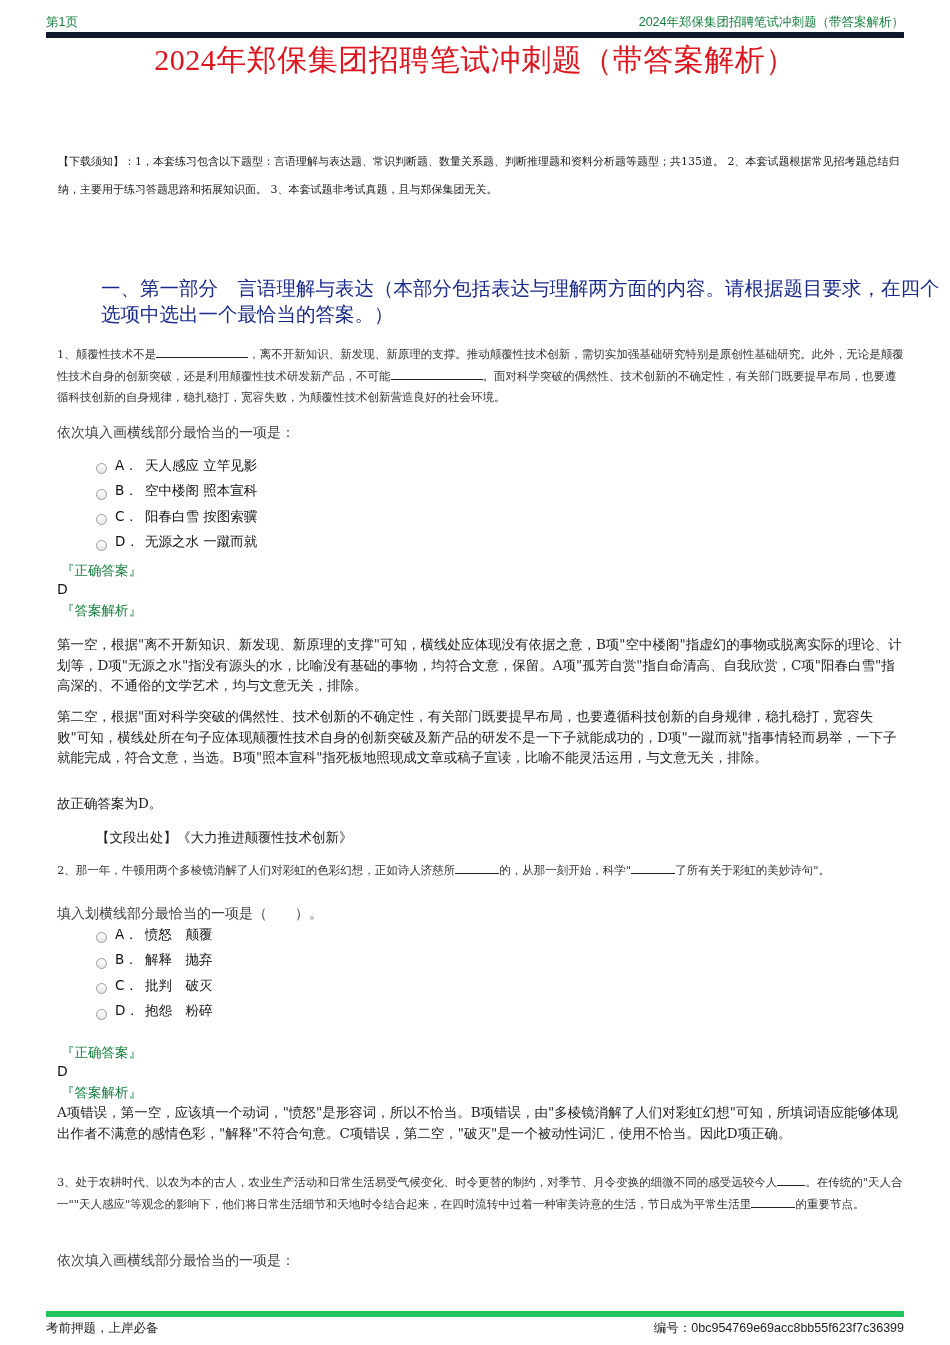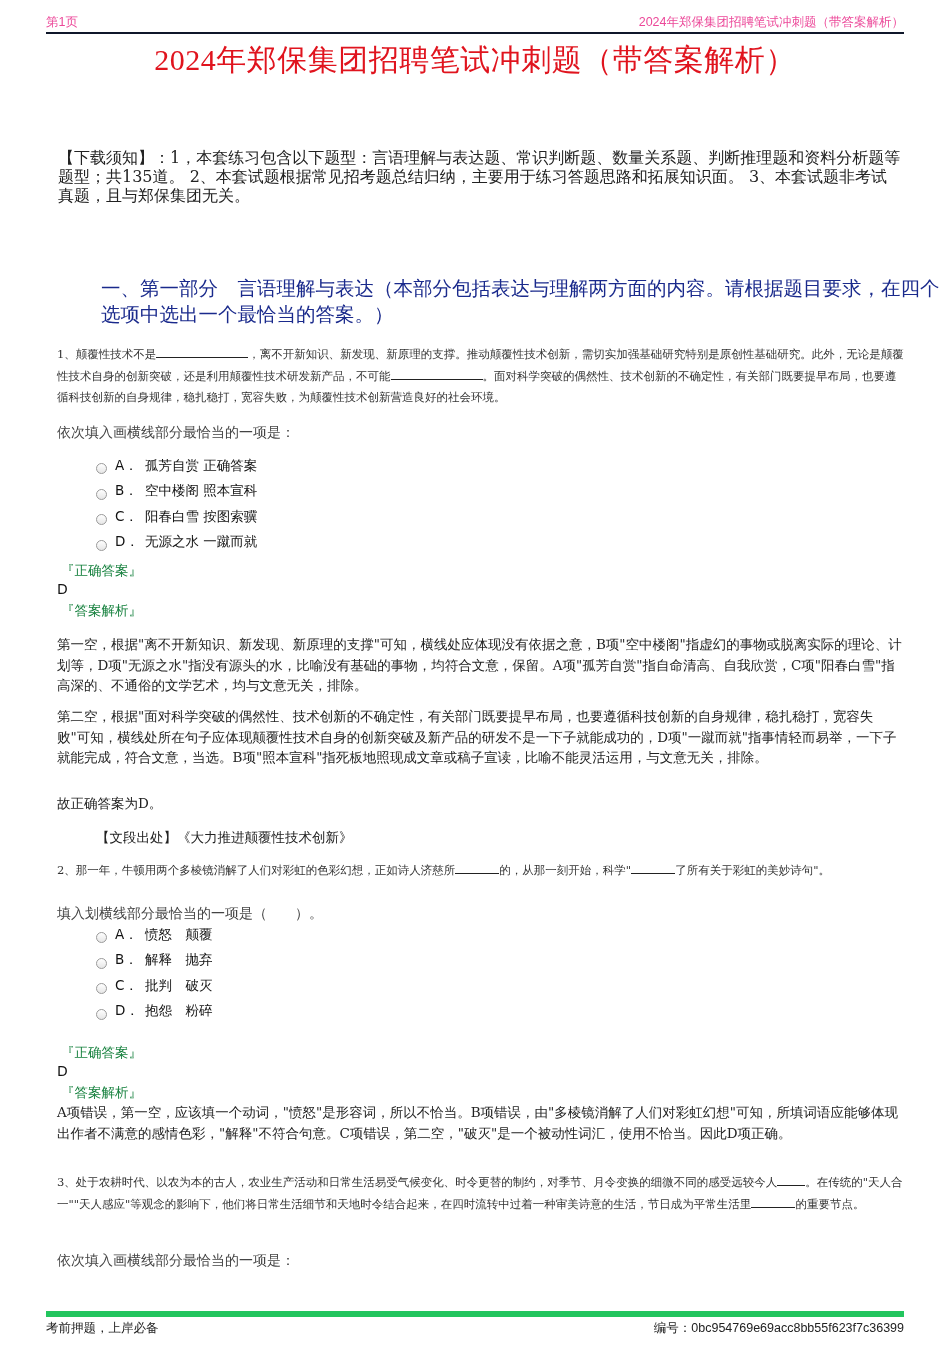--- a/index.html
+++ b/index.html
@@ -1,21 +1,21 @@
 <!DOCTYPE html>
 <html><head>
 <meta charset="utf-8">
 <style>
   html, body { margin: 0; padding: 0; background: #ffffff; }
   body { width: 950px; height: 1345px; position: relative; overflow: hidden; font-family: "DejaVu Sans", sans-serif; color: #222; }
-  .page-header { position: absolute; left: 46px; right: 46px; top: 12px; height: 20px; border-bottom: 2px solid #0f172a; font-size: 12.5px; color: #ec4899; font-family: "Liberation Sans", sans-serif; }
+  .page-header { position: absolute; left: 46px; right: 46px; top: 12px; height: 20px; border-bottom: 6px solid #0f172a; font-size: 12.5px; color: #15803d; font-family: "Liberation Sans", sans-serif; }
   .page-header .left { position: absolute; left: 0; top: 2px; }
   .page-header .right { position: absolute; right: 0; top: 2px; }
   .doc-title { position: absolute; left: 0; right: 0; top: 40px; text-align: center; color: #e0141e; font-family: "Liberation Serif", "DejaVu Serif", serif; font-size: 30px; letter-spacing: 0.5px; }
-  .notice { position: absolute; left: 58px; width: 845px; top: 148px; font-family: "DejaVu Serif", serif; font-size: 16px; line-height: 19px; color: #222; }
+  .notice { position: absolute; left: 58px; width: 845px; top: 148px; font-family: "DejaVu Serif", serif; font-size: 11px; line-height: 28px; color: #222; }
   .section-heading { position: absolute; left: 57px; width: 850px; top: 276px; font-family: "DejaVu Serif", serif; font-size: 19.5px; line-height: 26px; color: #1a2a8c; margin-left: 44px; }
   .q-text { position: absolute; left: 57px; width: 848px; font-family: "DejaVu Serif", serif; font-size: 11.5px; line-height: 21.5px; color: #333; }
   .blank { display: inline-block; border-bottom: 1px solid #222; height: 12px; vertical-align: baseline; }
   .prompt { position: absolute; left: 57px; font-family: "DejaVu Serif", serif; font-size: 14px; color: #444; }
   .options { position: absolute; left: 96px; }
   .option { height: 25.5px; display: flex; align-items: center; font-size: 13.5px; color: #111; cursor: pointer; }
   .radio { width: 9px; height: 9px; border-radius: 50%; border: 1px solid #9a9a9a; background: linear-gradient(#fff, #e6e6e6); margin-right: 8px; margin-top: 6px; }
   .opt-letter { font-family: "DejaVu Sans", sans-serif; width: 30px; }
   .opt-text { font-family: "DejaVu Serif", serif; }
   .label-bracket { position: absolute; left: 61px; font-family: "DejaVu Serif", serif; font-size: 13.5px; color: #15803d; }
@@ -42,21 +42,21 @@
 <div class="q-text" style="top:344px;">
   <span>1、颠覆性技术不是</span><span class="blank" style="width:92px;"></span><span>，离不开新知识、新发现、新原理的支撑。推动颠覆性技术创新，需切实加强基础研究特别是原创性基础研究。此外，无论是颠覆性技术自身的创新突破，还是利用颠覆性技术研发新产品，不可能</span><span class="blank" style="width:92px;"></span><span>。面对科学突破的偶然性、技术创新的不确定性，有关部门既要提早布局，也要遵循科技创新的自身规律，稳扎稳打，宽容失败，为颠覆性技术创新营造良好的社会环境。</span>
 </div>
 
 <div class="prompt" style="top:424px;">依次填入画横线部分最恰当的一项是：</div>
 
 <div class="options" style="top:453px;">
   <div class="option">
       <span class="radio"></span>
       <span class="opt-letter">A．</span>
-      <span class="opt-text">孤芳自赏 正确答案</span>
+      <span class="opt-text">天人感应 立竿见影</span>
     </div>
   <div class="option">
       <span class="radio"></span>
       <span class="opt-letter">B．</span>
       <span class="opt-text">空中楼阁 照本宣科</span>
     </div>
   <div class="option">
       <span class="radio"></span>
       <span class="opt-letter">C．</span>
       <span class="opt-text">阳春白雪 按图索骥</span>

